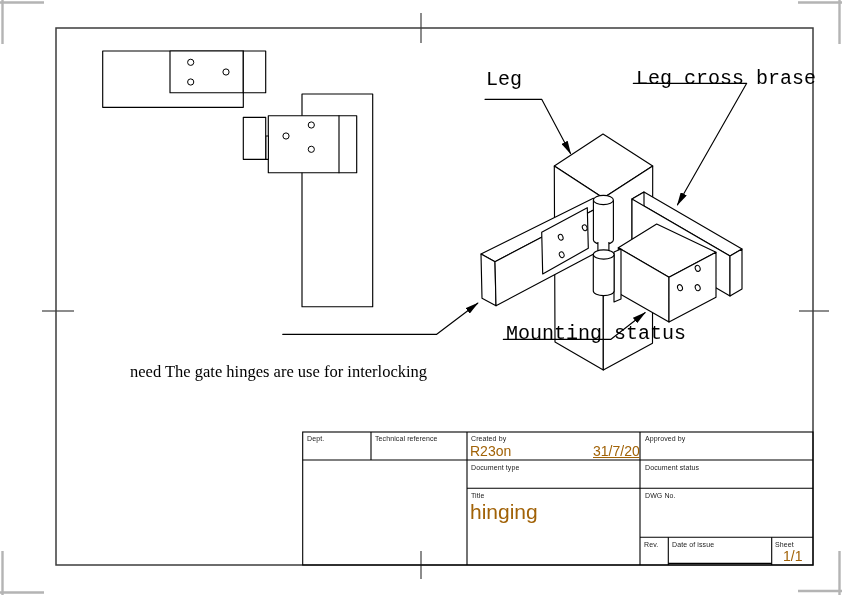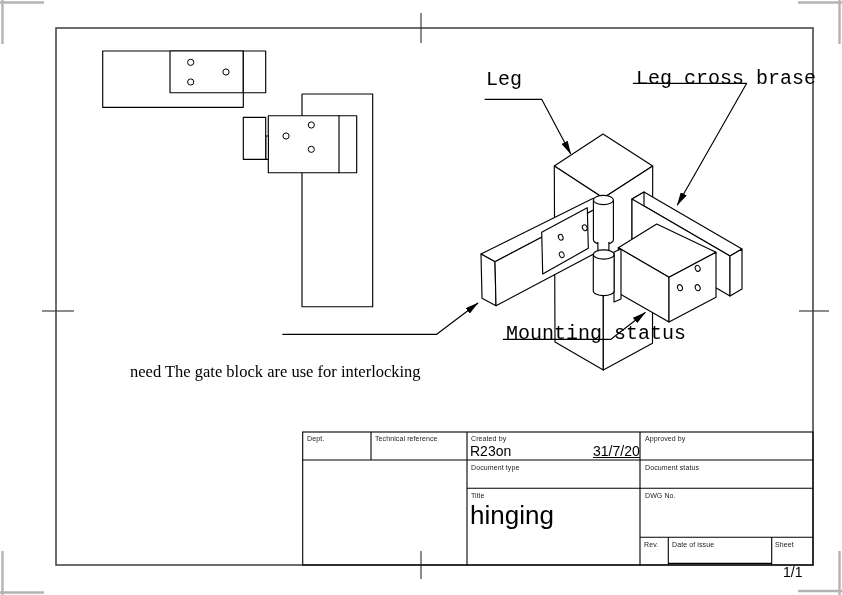--- a/index.html
+++ b/index.html
@@ -21,22 +21,22 @@
   
   .lbl{
     position:absolute;color:var(--ink,#000);
     font-family:Liberation Mono, monospace;font-size:20px;white-space:nowrap;
   }
   .note{
     position:absolute;color:var(--ink,#000);
     font-family:"Liberation Serif",serif;font-size:16.5px;line-height:20.5px;white-space:nowrap;
   }
   .tb-lab{position:absolute;font-size:7px;color:#1c1c1c;white-space:nowrap;letter-spacing:.1px;}
-  .tb-val{position:absolute;font-size:14px;color:#000000;white-space:nowrap;}
-  .tb-val.big{font-size:26px;}
+  .tb-val{position:absolute;font-size:14px;color:#a16207;white-space:nowrap;}
+  .tb-val.big{font-size:21px;}
 </style>
 </head>
 <body>
 
 <div class="page">
 
   <svg width="842" height="595" viewBox="0 0 842 595">
     <defs>
       <marker id="arr" viewBox="0 0 12 6" refX="11" refY="3" markerWidth="12" markerHeight="6" orient="auto">
         <path d="M0,0 L12,3 L0,6 Z" class="arrow"></path>
@@ -148,32 +148,32 @@
       <line class="tbl" x1="668.3" y1="537.3" x2="668.3" y2="565"></line>
       <line class="tbl" x1="771.7" y1="537.3" x2="771.7" y2="565"></line>
     </g>
   </svg>
 
   <div class="lbl" style="left:486px;top:68px;">Leg</div>
   <div class="lbl" style="left:636px;top:67px;">Leg cross brase</div>
   <div class="lbl" style="left:506px;top:322px;">Mounting status</div>
 
   <div class="note" style="left:130px;top:362px;">
-    <div>need The gate block are use for interlocking</div>
+    <div>need The gate hinges are use for interlocking</div>
   </div>
 
   <div class="tb-lab" style="left:307px;top:435px;">Dept.</div>
   <div class="tb-lab" style="left:375px;top:435px;">Technical reference</div>
   <div class="tb-lab" style="left:471px;top:435px;">Created by</div>
   <div class="tb-val" style="left:470px;top:443px;">R23on</div>
   <div class="tb-val" style="left:593px;top:443px;text-decoration:underline;">31/7/20</div>
   <div class="tb-lab" style="left:645px;top:435px;">Approved by</div>
   <div class="tb-lab" style="left:471px;top:463.5px;">Document type</div>
   <div class="tb-lab" style="left:645px;top:463.5px;">Document status</div>
   <div class="tb-lab" style="left:471px;top:492px;">Title</div>
   <div class="tb-val big" style="left:470px;top:500px;">hinging</div>
   <div class="tb-lab" style="left:645px;top:492px;">DWG No.</div>
   <div class="tb-lab" style="left:644px;top:540.5px;">Rev.</div>
   <div class="tb-lab" style="left:672px;top:540.5px;">Date of issue</div>
   <div class="tb-lab" style="left:775px;top:540.5px;">Sheet</div>
-  <div class="tb-val" style="left:783px;top:548px;margin-top:16px;">1/1</div>
+  <div class="tb-val" style="left:783px;top:548px;">1/1</div>
 
 </div>
 
 </body></html>

